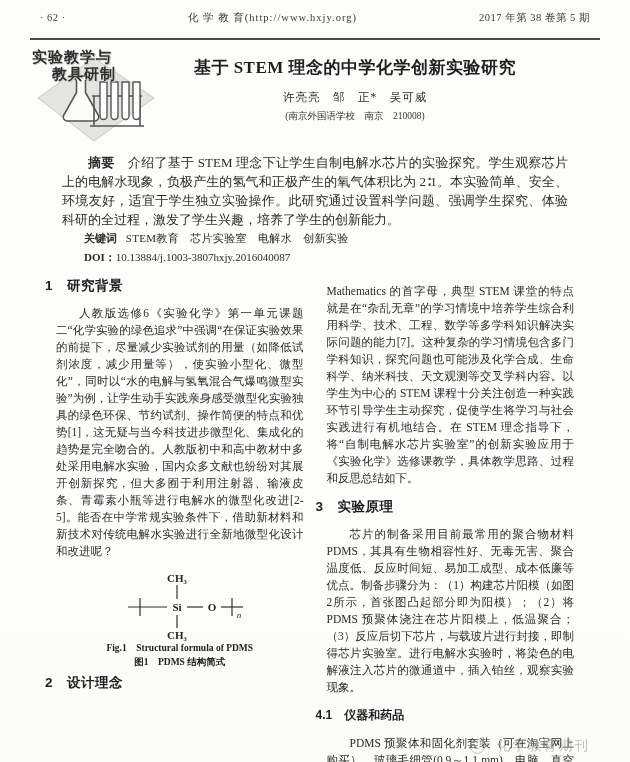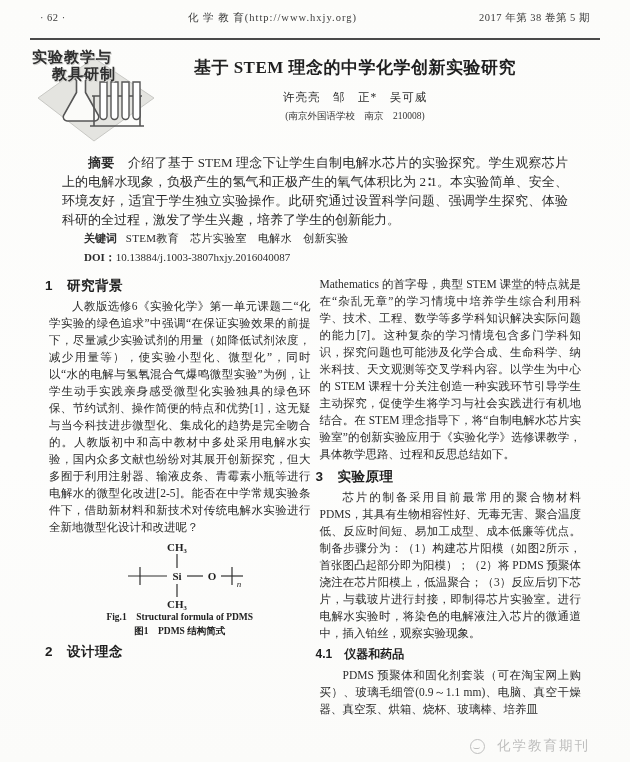--- a/index.html
+++ b/index.html
@@ -54,21 +54,21 @@
   }
   .b{font-weight:bold;}
   .kw-line,.doi-line{
     margin:0 32px;font-size:11px;line-height:18.5px;text-indent:2em;
   }
   .kw-line .kw-text{margin-left:.8em;letter-spacing:.3px;}
   .doi-line{line-height:18px;}
   
   .columns{display:flex;gap:1px;padding:6px 15px 0 15px;}
   .col{flex:1;min-width:0;font-size:11.5px;line-height:17px;text-align:justify;}
-  .col p{margin:4px;text-indent:2em;}
+  .col p{margin:11px;text-indent:2em;}
   .col p.cont{text-indent:0;}
   h2.sec{
     font-size:13.5px;font-weight:bold;margin:5px 0 3px 0;color:#1e1e1e;
     font-family:"Liberation Sans","DejaVu Sans",sans-serif;letter-spacing:.5px;
     text-indent:0;
   }
   h3.subsec{
     font-size:12px;font-weight:bold;margin:3px 0 2px 0;color:#1e1e1e;
     font-family:"Liberation Sans","DejaVu Sans",sans-serif;
   }

